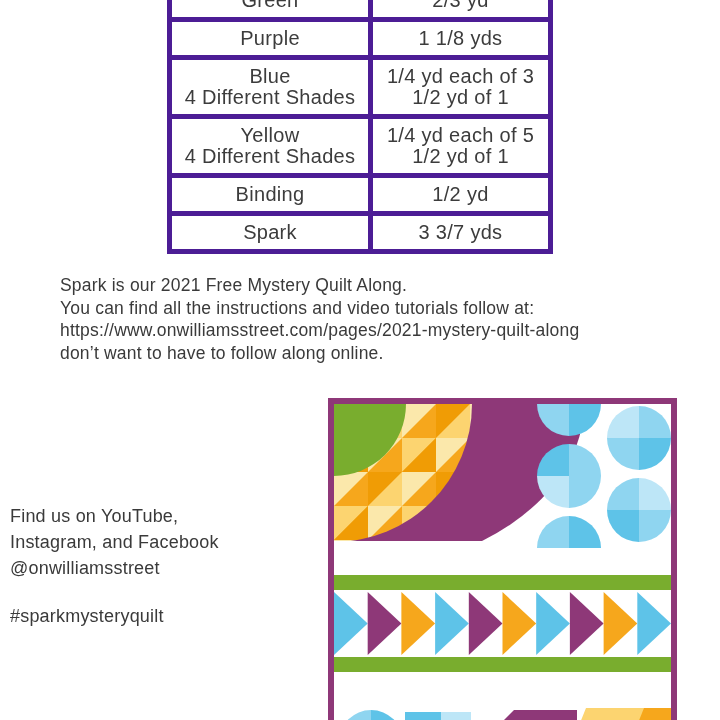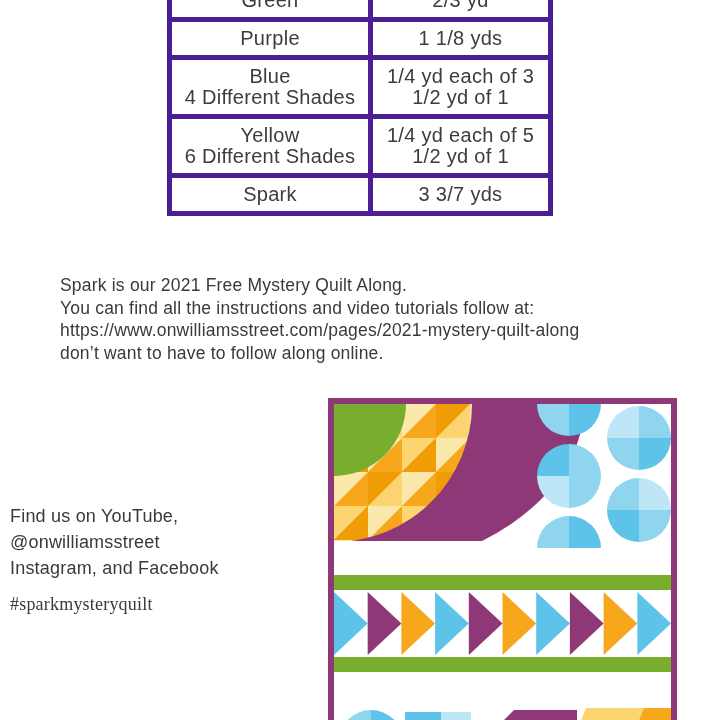--- a/index.html
+++ b/index.html
@@ -16,21 +16,21 @@
   #fabric-table td.c-fabric { width:201px; }
   #fabric-table td.c-amount { width:180px; }
 
   
   #intro { position:absolute; left:16px; top:274px; width:720px; text-align:left;
            font-size:17.5px; line-height:22.6px; letter-spacing:.2px;margin-left:44px; }
 
   
   #social { position:absolute; left:10px; top:503px; width:300px; text-align:left;
             font-size:18px; line-height:26px; letter-spacing:.2px; }
-  #social .hashtag { margin-top:10px;font-family:Liberation Serif, serif; }
+  #social .hashtag { margin-top:22px; }
 
   
   #quilt { position:absolute; left:328px; top:398px; width:352px; height:322px; overflow:hidden; }
   #quilt svg { display:block; }
 
   .f-purple { fill:var(--purple); }
   .f-green  { fill:var(--green); }
   .f-gold   { fill:var(--gold); }
   .f-gold2  { fill:var(--gold2); }
   .f-yl     { fill:var(--yellow1); }
@@ -55,42 +55,46 @@
       <td class="c-amount">1 1/8 yds</td>
     </tr>
     <tr>
       <td class="c-fabric">Blue
 4 Different Shades</td>
       <td class="c-amount">1/4 yd each of 3
 1/2 yd of 1</td>
     </tr>
     <tr>
       <td class="c-fabric">Yellow
-6 Different Shades</td>
+4 Different Shades</td>
       <td class="c-amount">1/4 yd each of 5
 1/2 yd of 1</td>
+    </tr>
+    <tr>
+      <td class="c-fabric">Binding</td>
+      <td class="c-amount">1/2 yd</td>
     </tr>
     <tr>
       <td class="c-fabric">Spark</td>
       <td class="c-amount">3 3/7 yds</td>
     </tr>
   </tbody>
 </table>
 
 <div id="intro">
   <div>Spark is our 2021 Free Mystery Quilt Along.</div>
   <div>You can find all the instructions and video tutorials follow at:</div>
   <div>https://www.onwilliamsstreet.com/pages/2021-mystery-quilt-along</div>
   <div>don’t want to have to follow along online.</div>
 </div>
 
 <div id="social">
   <div>Find us on YouTube,</div>
+  <div>Instagram, and Facebook</div>
   <div>@onwilliamsstreet</div>
-  <div>Instagram, and Facebook</div>
   <div class="hashtag">#sparkmysteryquilt</div>
 </div>
 
 <div id="quilt">
   <svg width="352" height="330" viewBox="0 0 352 330">
     <defs>
       <clipPath id="blockTL">
           <rect x="6" y="6" width="246" height="137"></rect>
         </clipPath>
       <pattern id="hstY" patternUnits="userSpaceOnUse" x="6" y="6" width="68" height="68">

